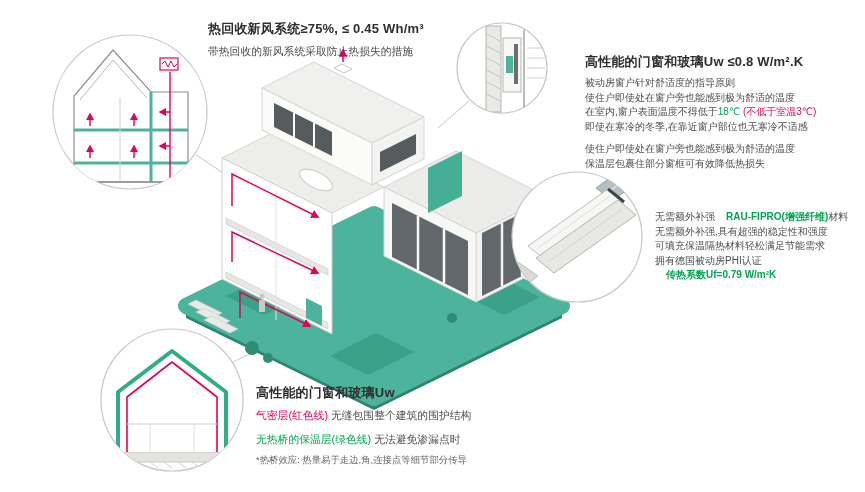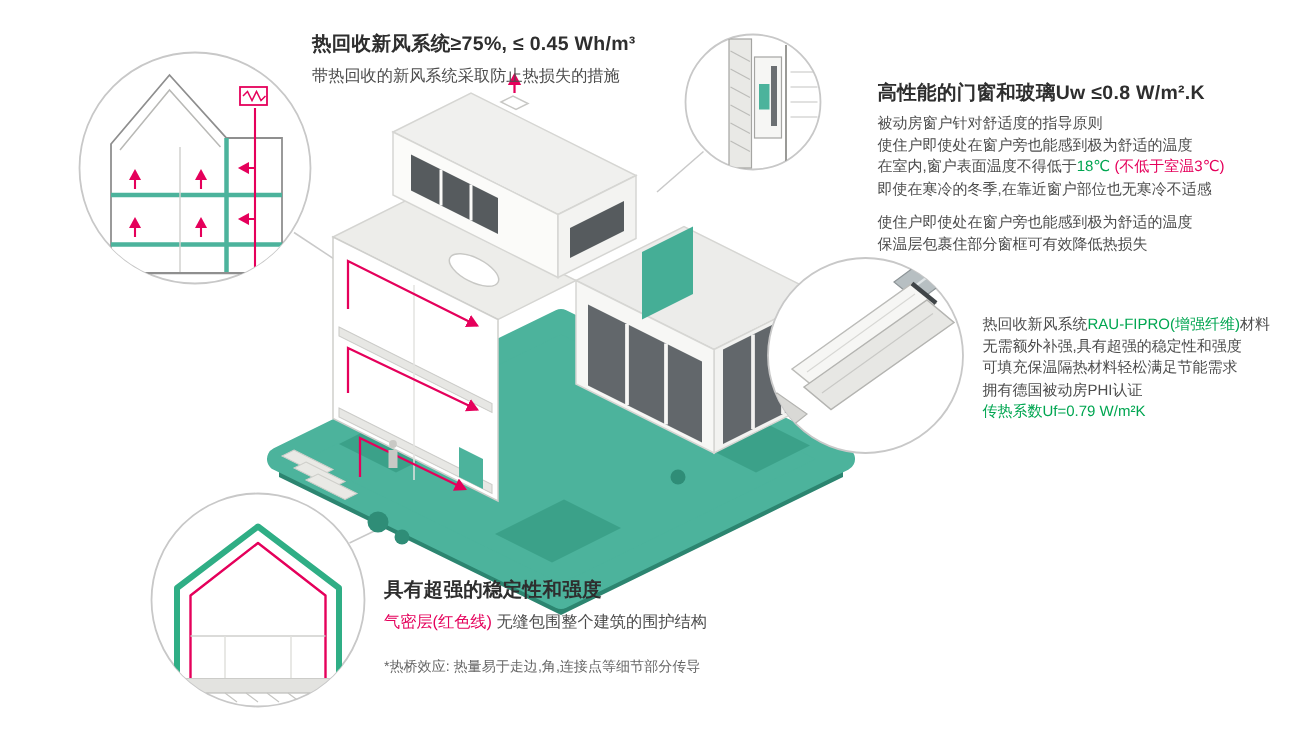--- a/index.html
+++ b/index.html
@@ -11,21 +11,21 @@
   .stage{position:absolute;inset:0;}
   svg{position:absolute;left:0;top:0;}
   .text-block{position:absolute;z-index:2;}
   .title{font-size:13px;font-weight:bold;color:#2e2e2e;white-space:nowrap;margin-bottom:5px;letter-spacing:.2px;}
   .body-text{font-size:10.8px;color:#4d4d4d;line-height:1.5;}
   .body-text.tight{font-size:10px;line-height:1.45;}
   .ln{white-space:nowrap;}
   .gap{height:8px;}
   .green{color:#00a651;}
   .red{color:#e5005b;}
-  .bold-green{color:#00a651;font-weight:normal;}
+  .bold-green{color:#00a651;font-weight:bold;margin-left:11px;}
   .footnote{font-size:9.4px;color:#666666;margin-top:6px;white-space:nowrap;}
   .tl{left:208px;top:20px;width:300px;}
   .tr{left:585px;top:12px;width:276px;margin-top:41px;}
   .rm{left:655px;top:210px;width:208px;}
   .bl{left:256px;top:384px;width:330px;}
 </style>
 </head>
 <body>
 
 <div class="stage">
@@ -196,30 +196,31 @@
     <div class="ln"><span>在室内,窗户表面温度不得低于</span><span class="green">18℃</span><span class="red"> (不低于室温3℃)</span></div>
     <div class="ln">即使在寒冷的冬季,在靠近窗户部位也无寒冷不适感</div>
     <div class="gap"></div>
     <div class="ln">使住户即使处在窗户旁也能感到极为舒适的温度</div>
     <div class="ln">保温层包裹住部分窗框可有效降低热损失</div>
   </div>
 </div>
 
 <div class="text-block rm">
   <div class="body-text tight">
-    <div class="ln"><span>热回收新风系统</span><span class="bold-green">RAU-FIPRO(增强纤维)</span><span>材料</span></div>
+    <div class="ln"><span>无需额外补强</span><span class="bold-green">RAU-FIPRO(增强纤维)</span><span>材料</span></div>
     <div class="ln">无需额外补强,具有超强的稳定性和强度</div>
     <div class="ln">可填充保温隔热材料轻松满足节能需求</div>
     <div class="ln">拥有德国被动房PHI认证</div>
     <div class="ln bold-green">传热系数Uf=0.79 W/m²K</div>
   </div>
 </div>
 
 <div class="text-block bl">
-  <div class="title">具有超强的稳定性和强度</div>
+  <div class="title">高性能的门窗和玻璃Uw</div>
   <div class="body-text">
     <div class="ln"><span class="red">气密层(红色线)</span><span> 无缝包围整个建筑的围护结构</span></div>
     <div class="gap"></div>
+    <div class="ln"><span class="green">无热桥的保温层(绿色线)</span><span> 无法避免渗漏点时</span></div>
     <div class="footnote">*热桥效应: 热量易于走边,角,连接点等细节部分传导</div>
   </div>
 </div>
 
 </div>
 
 </body></html>

